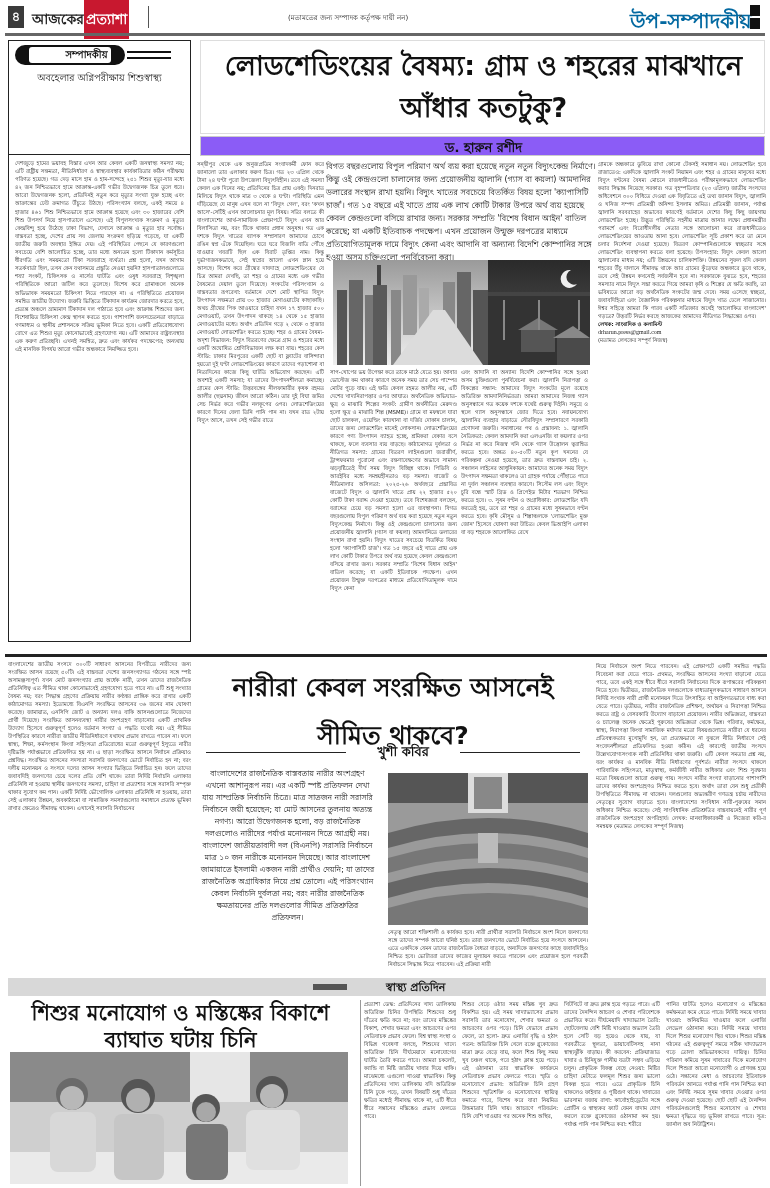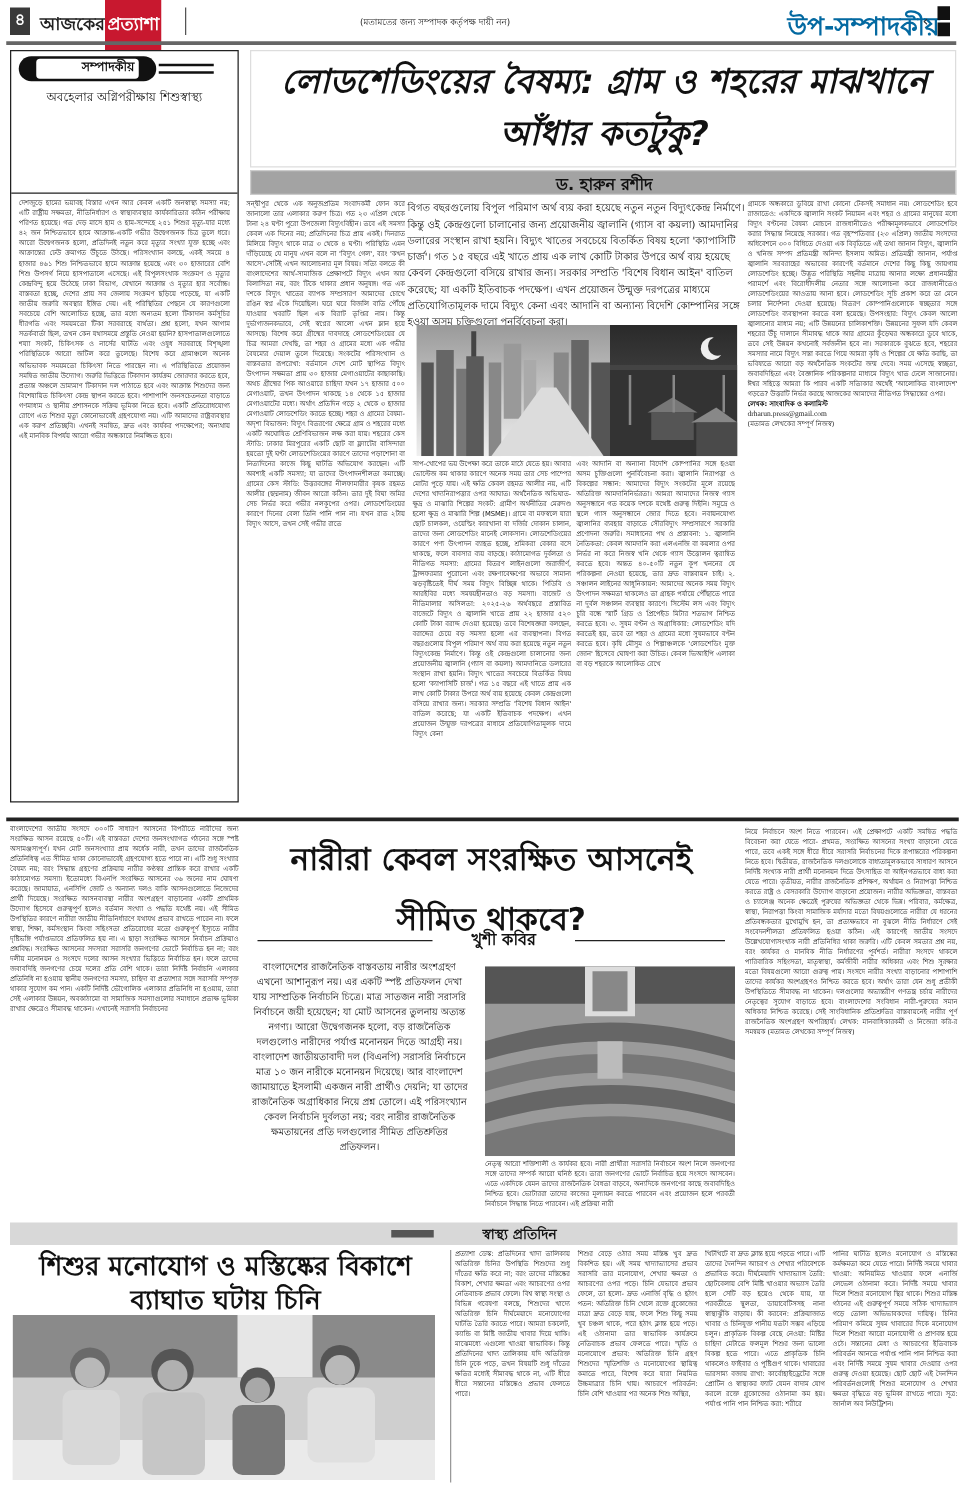--- a/index.html
+++ b/index.html
@@ -22,23 +22,23 @@
   .editorial { position: absolute; left: 8px; top: 40px; width: 183px; height: 602px; border: 1px solid #222; }
   .ed-banner { position: absolute; left: 6px; top: 4px; width: 160px; height: 22px; }
   .ed-banner .pill { position: absolute; left: 0; top: 0; width: 110px; height: 20px; background: #111; border-radius: 10px; }
   .ed-banner .pill-label { position: absolute; left: 14px; top: 2px; width: 82px; height: 16px; background: #fff; border-radius: 3px; font-size: 10px; font-weight: bold; text-align: center; line-height: 16px; padding-left: 33px; }
   .ed-banner .pen { position: absolute; left: 112px; top: 6px; width: 44px; height: 8px; border-top: 2px solid #111; border-bottom: 2px solid #111; }
   .ed-kicker { position: absolute; left: 0; top: 30px; width: 181px; text-align: center; font-size: 9.5px; }
   .ed-headline { position: absolute; left: 0; top: 46px; width: 181px; text-align: center; font-size: 15px; font-weight: bold; line-height: 21px; }
   .ed-rule { position: absolute; left: 0; top: 113px; width: 181px; height: 1px; background: #222; }
   .ed-body { position: absolute; left: 6px; top: 118px; width: 169px; height: 480px; font-size: 5.4px; line-height: 8.1px; text-align: justify; overflow: hidden; color: #222; }
 
-  .lead-head { position: absolute; left: 200px; top: 40px; width: 565px; height: 94px; border: 1px solid #ddd; font-style: italic; }
+  .lead-head { position: absolute; left: 200px; top: 40px; width: 565px; height: 94px; border: 1px solid #ddd; }
   .lead-title { position: absolute; left: 0; top: 4px; width: 565px; text-align: center; font-size: 27px; font-weight: bold; line-height: 42px; }
-  .lead-byline-box { position: absolute; left: 200px; top: 136px; width: 565px; height: 20px; border: 1px solid #ccc; background: #a3a3a3; }
+  .lead-byline-box { position: absolute; left: 200px; top: 136px; width: 565px; height: 20px; border: 1px solid #ccc; background: #8b5cf6; }
   .lead-byline { position: absolute; left: 0; top: 1px; width: 565px; text-align: center; font-size: 13px; font-weight: bold; }
 
   .col { position: absolute; font-size: 5.4px; line-height: 8px; text-align: justify; color: #222; overflow: hidden; }
   .lead-c1 { left: 197px; top: 160px; width: 127px; height: 492px; }
   .lead-center-pull { position: absolute; left: 326px; top: 160px; width: 270px; height: 95px; font-size: 8px; line-height: 13px; color: #111; }
   .lead-image { position: absolute; left: 333px; top: 260px; width: 257px; height: 105px; overflow: hidden; }
   .lead-c2 { left: 330px; top: 368px; width: 127px; height: 284px; }
   .lead-c3 { left: 461px; top: 368px; width: 127px; height: 284px; }
   .lead-c4 { left: 598px; top: 160px; width: 168px; height: 492px; }
 

